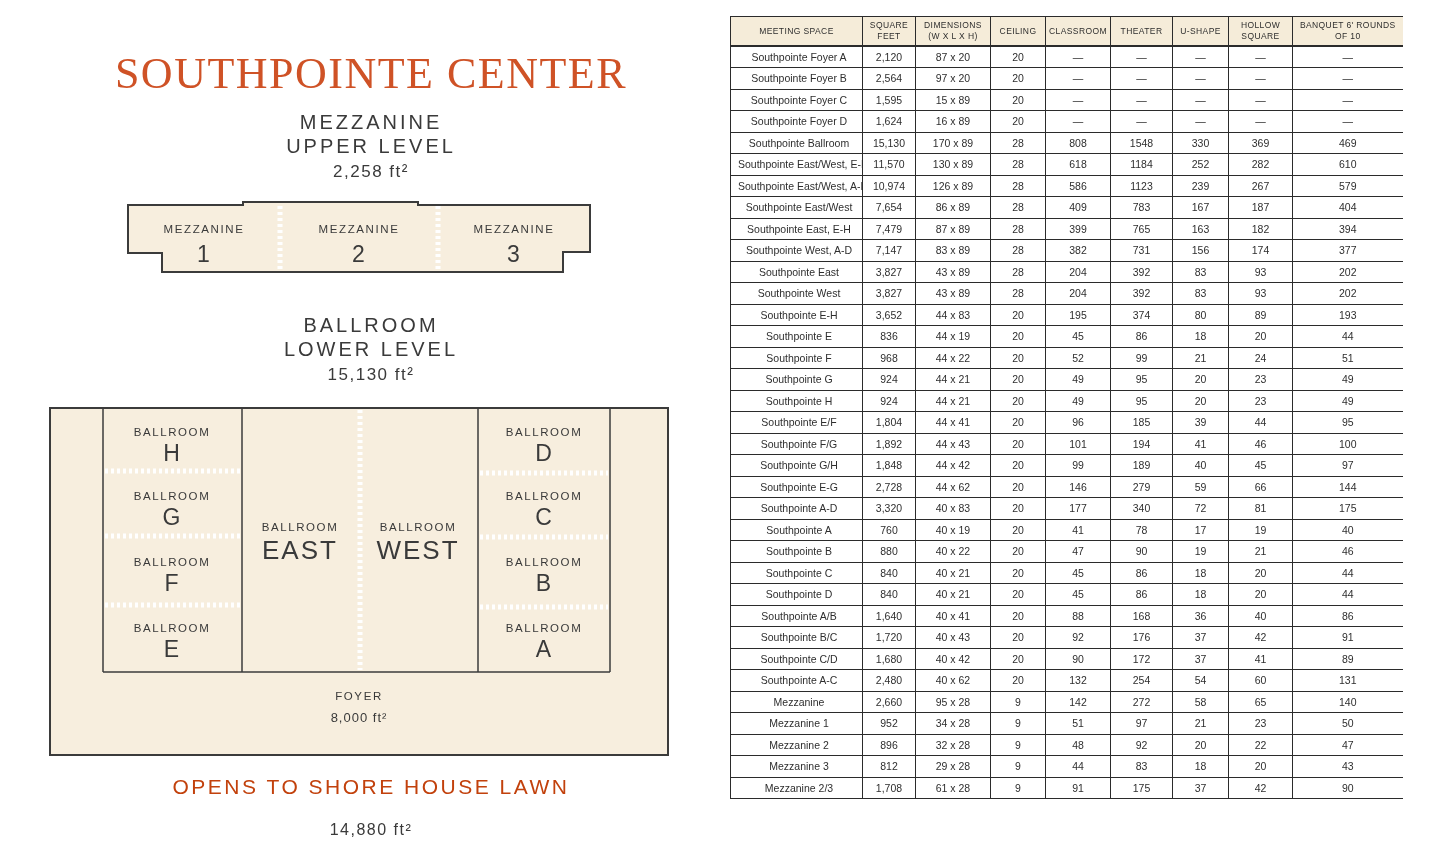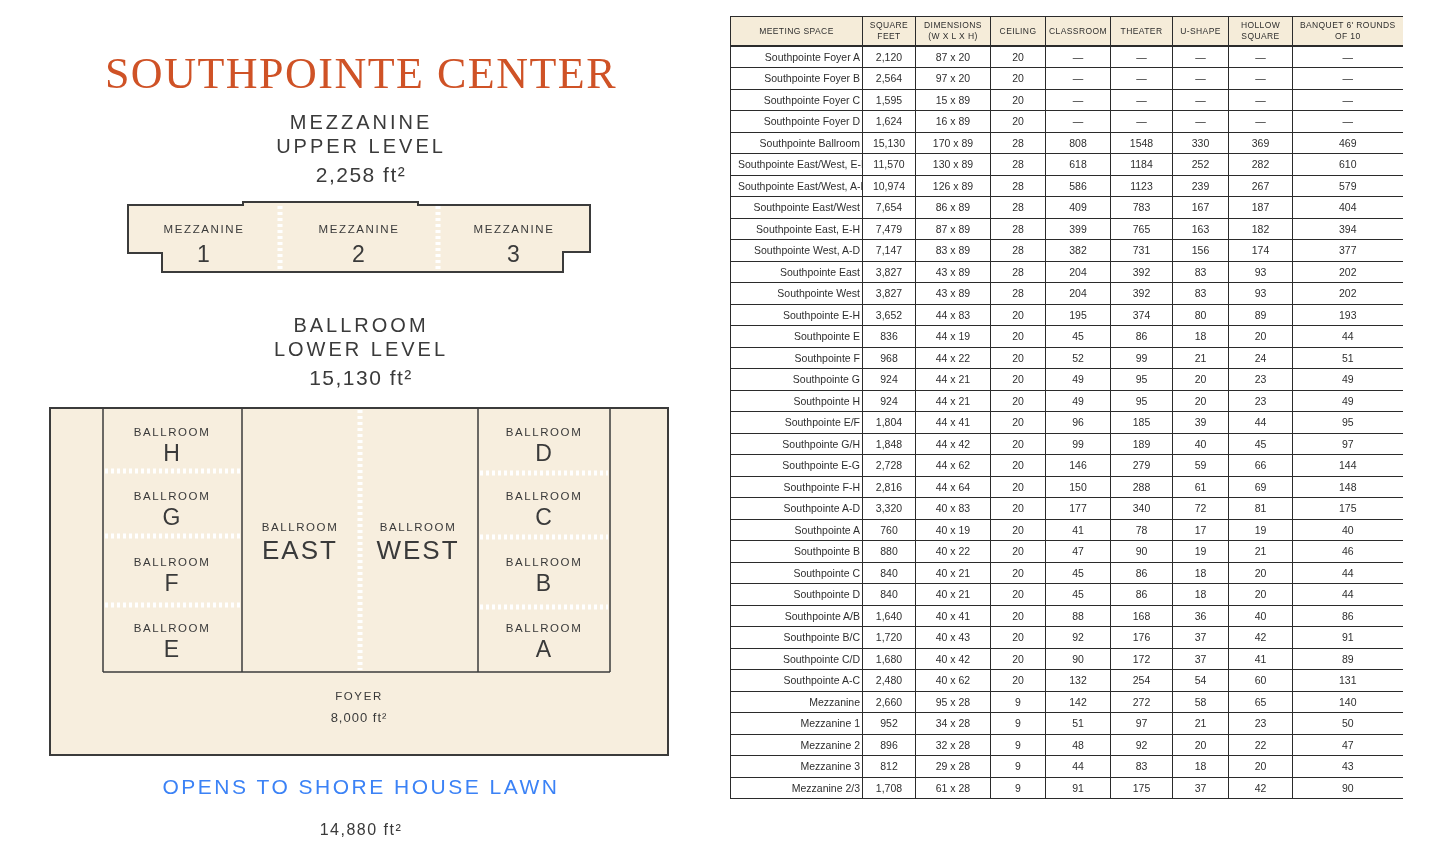--- a/index.html
+++ b/index.html
@@ -4,38 +4,38 @@
 <style>
   html,body{margin:0;padding:0;}
   body{
     width:1433px;height:868px;position:relative;overflow:hidden;
     background:#ffffff;
     font-family:"Liberation Sans", sans-serif;
     color:#2e2e2e;
   }
   
   .left-pane{position:absolute;left:0;top:0;width:718px;height:868px;}
-  .centered{position:absolute;left:2px;width:718px;text-align:center;}
+  .centered{position:absolute;left:12px;width:718px;text-align:center;}
   .page-title{
     top:48px;
     font-family:"Liberation Serif", serif;
     font-size:44px;letter-spacing:1.5px;font-weight:400;
     color:#cf5226;
   }
   .section-heading{line-height:1.22;}
   .section-heading .hl{
     font-size:20px;letter-spacing:3px;color:#3a3a3a;font-weight:500;
   }
   .section-heading .area{
-    font-size:21px;letter-spacing:1.5px;color:#3a3a3a;margin-top:3px;
+    font-size:17px;letter-spacing:1.5px;color:#3a3a3a;margin-top:3px;
   }
   .mezz-heading{top:110px;}
   .ball-heading{top:313px;}
   .footer-note{top:775px;}
-  .footer-note .fl{font-size:21px;letter-spacing:2.5px;color:#3b82f6;font-weight:500;}
+  .footer-note .fl{font-size:21px;letter-spacing:2.5px;color:#c2410c;font-weight:500;}
   .footer-note .area{font-size:16px;letter-spacing:1.5px;color:#3a3a3a;margin-top:22px;}
   svg{position:absolute;display:block;}
   #mezz-svg{left:126px;top:199px;}
   #ball-svg{left:48px;top:406px;}
   .plan-label{font-family:"Liberation Sans", sans-serif;font-size:11.5px;letter-spacing:1.6px;fill:#3a3a3a;}
   .plan-letter{font-family:"Liberation Sans", sans-serif;font-size:23px;letter-spacing:1px;fill:#3a3a3a;}
   .plan-big{font-family:"Liberation Sans", sans-serif;font-size:26px;letter-spacing:2px;fill:#3a3a3a;}
   .plan-area{font-family:"Liberation Sans", sans-serif;font-size:13px;letter-spacing:1px;fill:#3a3a3a;}
   
   .table-wrap{position:absolute;left:730px;top:16px;width:672px;}
@@ -49,21 +49,21 @@
     padding:3px 2px;text-align:center;vertical-align:middle;height:28px;
     box-sizing:border-box;
   }
   .cap-table td{
     border:1px solid #2b2b2b;
     font-size:10.5px;color:#2e2e2e;
     text-align:center;vertical-align:middle;
     height:21.5px;padding:0 2px;box-sizing:border-box;
     white-space:nowrap;overflow:hidden;
   }
-  .cap-table td.name-col{text-align:right;padding-left:7px;}
+  .cap-table td.name-col{text-align:center;padding-left:7px;}
   .cap-table th:last-child,.cap-table td:last-child{border-right:none;}
   
   col.c0{width:132px;} col.c1{width:53px;} col.c2{width:75px;} col.c3{width:55px;}
   col.c4{width:65px;} col.c5{width:62px;} col.c6{width:56px;} col.c7{width:64px;}
   col.c8{width:110px;}
 </style>
 </head>
 <body>
 
 <div class="left-pane">
@@ -368,51 +368,51 @@
           <td>1,804</td>
           <td>44 x 41</td>
           <td>20</td>
           <td>96</td>
           <td>185</td>
           <td>39</td>
           <td>44</td>
           <td>95</td>
         </tr>
         <tr>
+          <td class="name-col">Southpointe F/G</td>
+          <td>1,892</td>
+          <td>44 x 43</td>
+          <td>20</td>
+          <td>101</td>
+          <td>194</td>
+          <td>41</td>
+          <td>46</td>
+          <td>100</td>
+        </tr>
+        <tr>
           <td class="name-col">Southpointe G/H</td>
           <td>1,848</td>
           <td>44 x 42</td>
           <td>20</td>
           <td>99</td>
           <td>189</td>
           <td>40</td>
           <td>45</td>
           <td>97</td>
         </tr>
         <tr>
           <td class="name-col">Southpointe E-G</td>
           <td>2,728</td>
           <td>44 x 62</td>
           <td>20</td>
           <td>146</td>
           <td>279</td>
           <td>59</td>
           <td>66</td>
           <td>144</td>
-        </tr>
-        <tr>
-          <td class="name-col">Southpointe F-H</td>
-          <td>2,816</td>
-          <td>44 x 64</td>
-          <td>20</td>
-          <td>150</td>
-          <td>288</td>
-          <td>61</td>
-          <td>69</td>
-          <td>148</td>
         </tr>
         <tr>
           <td class="name-col">Southpointe A-D</td>
           <td>3,320</td>
           <td>40 x 83</td>
           <td>20</td>
           <td>177</td>
           <td>340</td>
           <td>72</td>
           <td>81</td>

